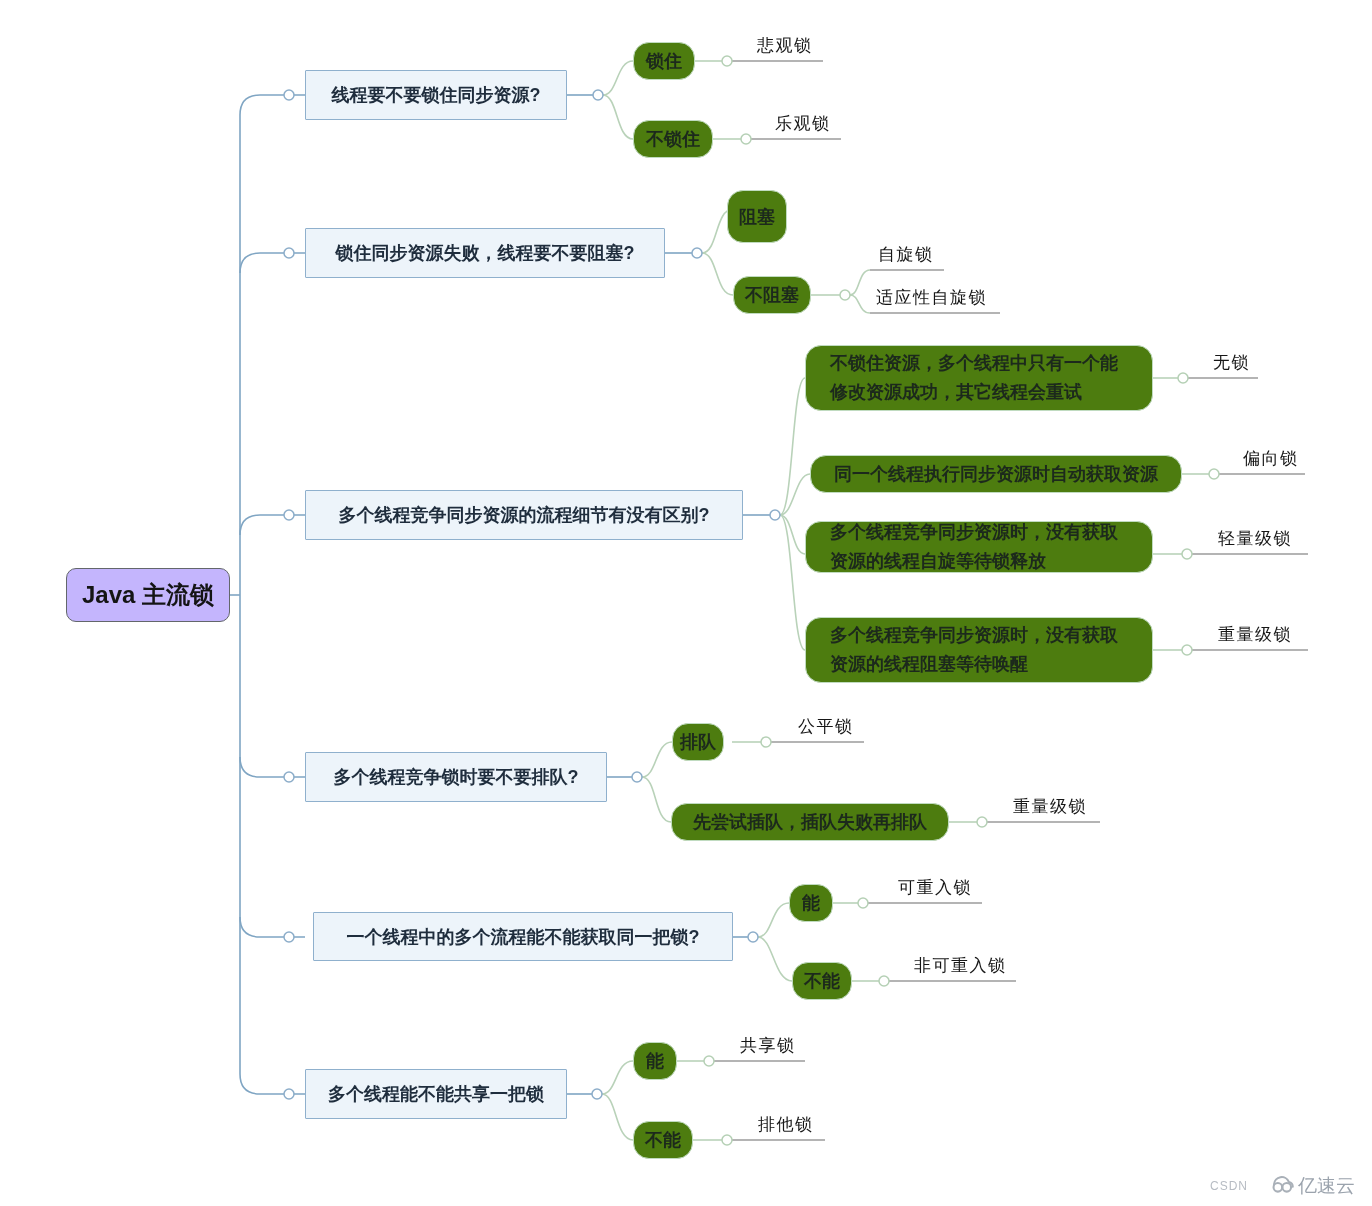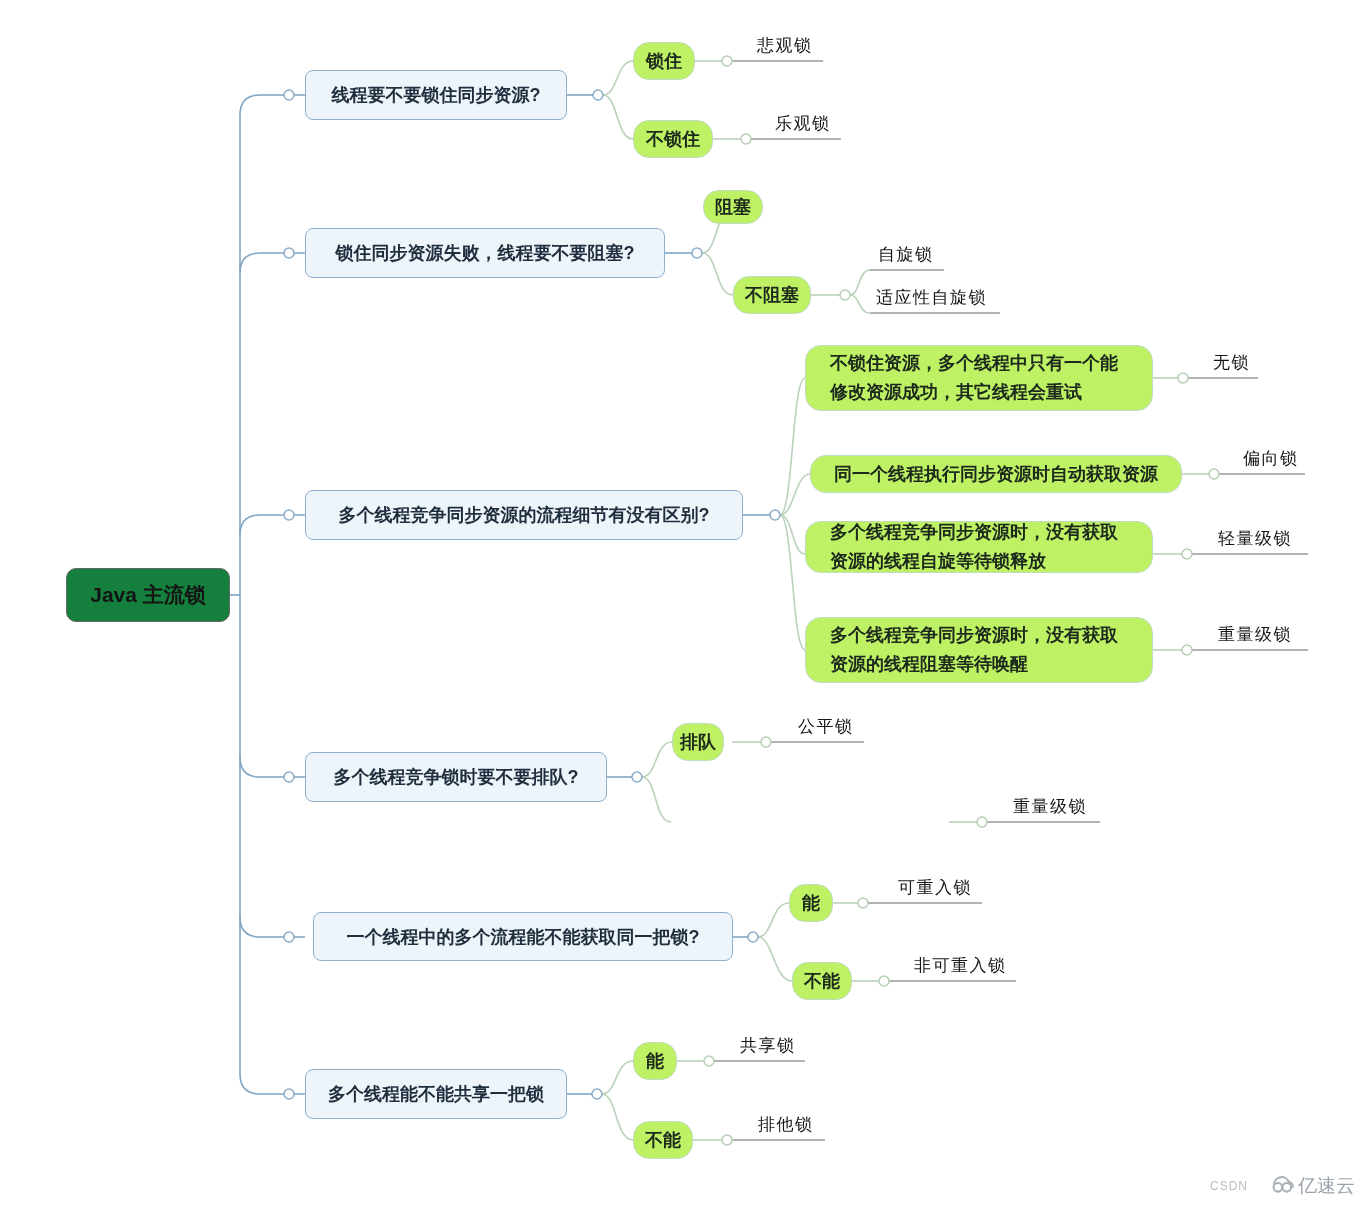--- a/index.html
+++ b/index.html
@@ -11,33 +11,33 @@
     overflow:hidden;
   }
   #wires{position:absolute;left:0;top:0;}
   .node{
     position:absolute;
     box-sizing:border-box;
     display:flex;align-items:center;justify-content:center;
     white-space:nowrap;
   }
   .root{
-    background:#15803d;
+    background:#c4b5fd;
     border:1.6px solid #63676b;
     border-radius:10px;
-    font-size:21px;font-weight:bold;color:#141414;text-align:center;
+    font-size:24px;font-weight:bold;color:#141414;text-align:center;
   }
   .branch{
     background:#edf4fa;
     border:1.5px solid #8fb0cd;
-    border-radius:8px;
+    border-radius:1px;
     font-size:18px;font-weight:600;color:#1f2d3d;
   }
   .child{
-    background:#bef264;
+    background:#4d7c0f;
     border:1.5px solid #c0dbc0;
     border-radius:16px;
     font-size:18px;font-weight:600;color:#1c291c;
   }
   .child.multi{
     white-space:normal;
     justify-content:flex-start;
     text-align:left;
     padding:0 24px;
     line-height:1.6;
@@ -166,29 +166,30 @@
   <div class="node branch" style="left:305px;top:70px;width:262px;height:50px">线程要不要锁住同步资源?</div>
   <div class="node branch" style="left:305px;top:228px;width:360px;height:50px">锁住同步资源失败，线程要不要阻塞?</div>
   <div class="node branch" style="left:305px;top:490px;width:438px;height:50px">多个线程竞争同步资源的流程细节有没有区别?</div>
   <div class="node branch" style="left:305px;top:752px;width:302px;height:50px">多个线程竞争锁时要不要排队?</div>
   <div class="node branch" style="left:313px;top:912px;width:420px;height:49px">一个线程中的多个流程能不能获取同一把锁?</div>
   <div class="node branch" style="left:305px;top:1069px;width:262px;height:50px">多个线程能不能共享一把锁</div>
 
   <div class="node child" style="left:633px;top:42px;width:62px;height:38px">锁住</div>
   <div class="node child" style="left:633px;top:120px;width:80px;height:38px">不锁住</div>
 
-  <div class="node child" style="left:703px;top:190px;width:60px;height:34px">阻塞</div>
+  <div class="node child" style="left:727px;top:190px;width:60px;height:53px">阻塞</div>
   <div class="node child" style="left:733px;top:276px;width:78px;height:38px">不阻塞</div>
 
   <div class="node child multi" style="left:805px;top:345px;width:348px;height:66px">不锁住资源，多个线程中只有一个能修改资源成功，其它线程会重试</div>
   <div class="node child" style="left:810px;top:455px;width:372px;height:38px">同一个线程执行同步资源时自动获取资源</div>
   <div class="node child multi" style="left:805px;top:521px;width:348px;height:52px">多个线程竞争同步资源时，没有获取资源的线程自旋等待锁释放</div>
   <div class="node child multi" style="left:805px;top:617px;width:348px;height:66px">多个线程竞争同步资源时，没有获取资源的线程阻塞等待唤醒</div>
 
   <div class="node child" style="left:672px;top:723px;width:52px;height:38px">排队</div>
+  <div class="node child" style="left:671px;top:803px;width:278px;height:38px">先尝试插队，插队失败再排队</div>
 
   <div class="node child" style="left:789px;top:884px;width:44px;height:38px">能</div>
   <div class="node child" style="left:792px;top:962px;width:60px;height:38px">不能</div>
 
   <div class="node child" style="left:633px;top:1042px;width:44px;height:38px">能</div>
   <div class="node child" style="left:633px;top:1121px;width:60px;height:38px">不能</div>
 
   <span class="leaf-label" style="left:757px;top:37px">悲观锁</span>
   <span class="leaf-label" style="left:775px;top:115px">乐观锁</span>
   <span class="leaf-label" style="left:878px;top:246px">自旋锁</span>

